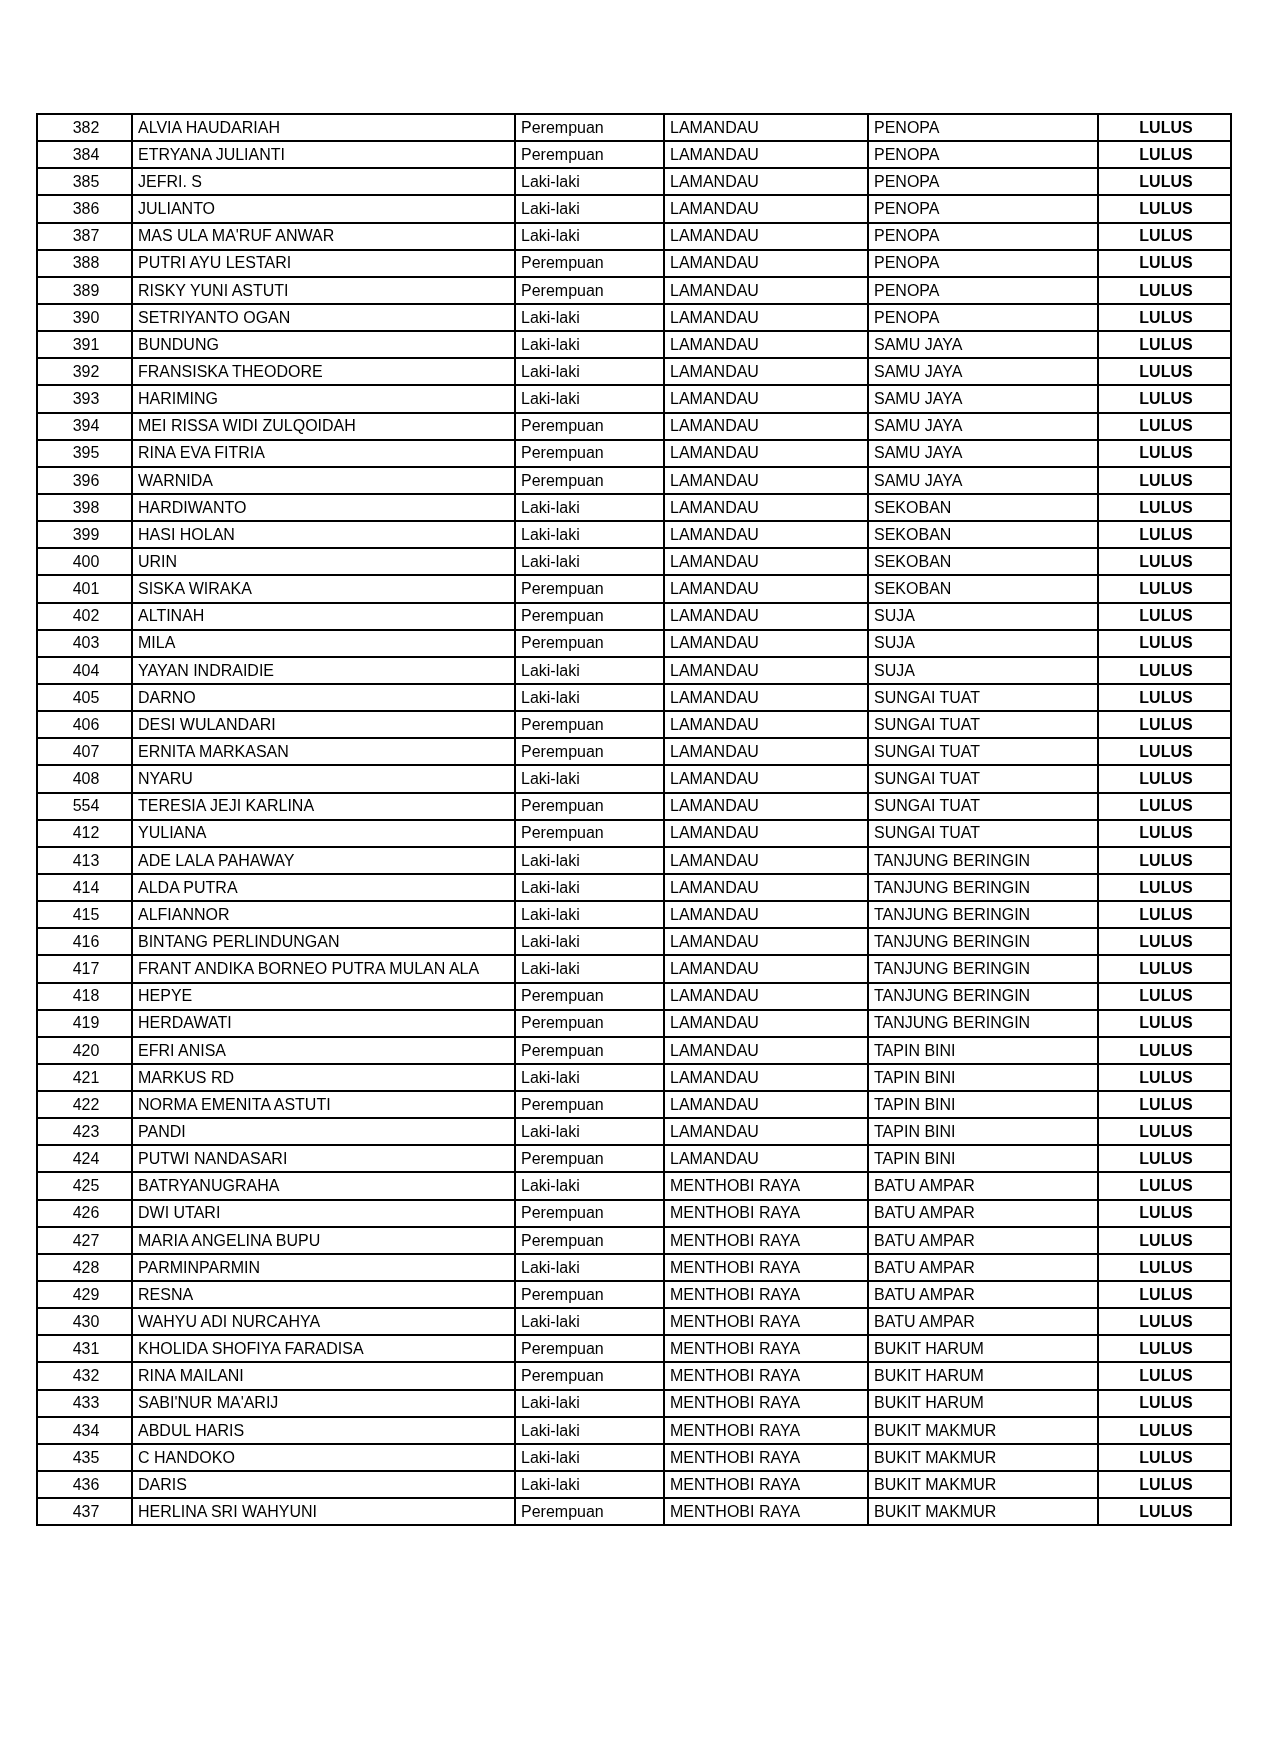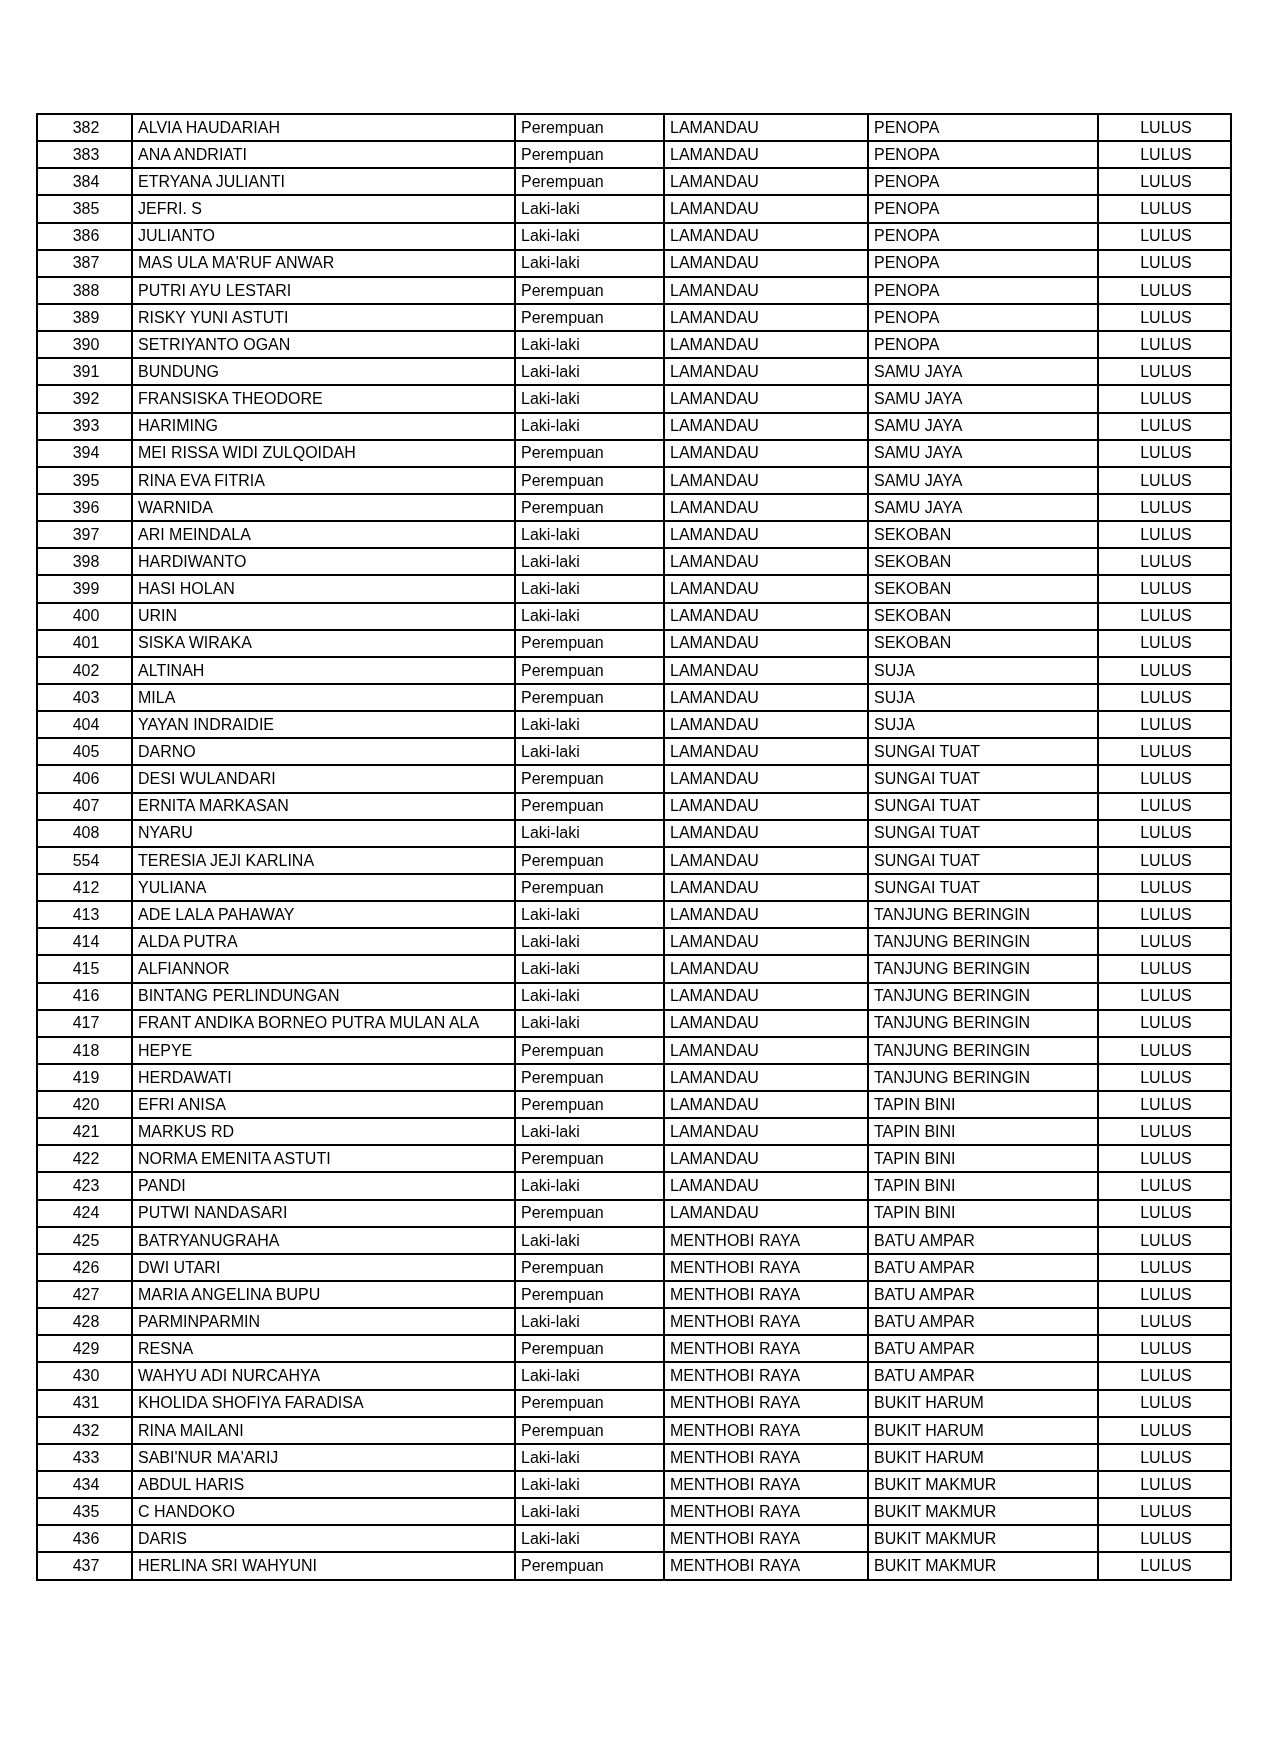--- a/index.html
+++ b/index.html
@@ -38,21 +38,21 @@
     padding: 0 2px 0 5px;
     white-space: nowrap;
     overflow: hidden;
     vertical-align: middle;
   }
   td.c0 { text-align: center; padding: 0; }
   td.c1 { }
   td.c2 { }
   td.c3 { }
   td.c4 { }
-  td.c5 { text-align: center; font-weight: normal; padding: 0; }
+  td.c5 { text-align: center; font-weight: bold; padding: 0; }
   col.w0 { width: 95px; }
   col.w1 { width: 383px; }
   col.w2 { width: 149px; }
   col.w3 { width: 204px; }
   col.w4 { width: 230px; }
   col.w5 { width: 133px; }
 </style>
 </head>
 <body>
 
@@ -69,28 +69,20 @@
     <tbody>
         <tr>
           <td class="c0">382</td>
           <td class="c1">ALVIA HAUDARIAH</td>
           <td class="c2">Perempuan</td>
           <td class="c3">LAMANDAU</td>
           <td class="c4">PENOPA</td>
           <td class="c5">LULUS</td>
         </tr>
         <tr>
-          <td class="c0">383</td>
-          <td class="c1">ANA ANDRIATI</td>
-          <td class="c2">Perempuan</td>
-          <td class="c3">LAMANDAU</td>
-          <td class="c4">PENOPA</td>
-          <td class="c5">LULUS</td>
-        </tr>
-        <tr>
           <td class="c0">384</td>
           <td class="c1">ETRYANA JULIANTI</td>
           <td class="c2">Perempuan</td>
           <td class="c3">LAMANDAU</td>
           <td class="c4">PENOPA</td>
           <td class="c5">LULUS</td>
         </tr>
         <tr>
           <td class="c0">385</td>
           <td class="c1">JEFRI. S</td>
@@ -178,28 +170,20 @@
           <td class="c3">LAMANDAU</td>
           <td class="c4">SAMU JAYA</td>
           <td class="c5">LULUS</td>
         </tr>
         <tr>
           <td class="c0">396</td>
           <td class="c1">WARNIDA</td>
           <td class="c2">Perempuan</td>
           <td class="c3">LAMANDAU</td>
           <td class="c4">SAMU JAYA</td>
-          <td class="c5">LULUS</td>
-        </tr>
-        <tr>
-          <td class="c0">397</td>
-          <td class="c1">ARI MEINDALA</td>
-          <td class="c2">Laki-laki</td>
-          <td class="c3">LAMANDAU</td>
-          <td class="c4">SEKOBAN</td>
           <td class="c5">LULUS</td>
         </tr>
         <tr>
           <td class="c0">398</td>
           <td class="c1">HARDIWANTO</td>
           <td class="c2">Laki-laki</td>
           <td class="c3">LAMANDAU</td>
           <td class="c4">SEKOBAN</td>
           <td class="c5">LULUS</td>
         </tr>

